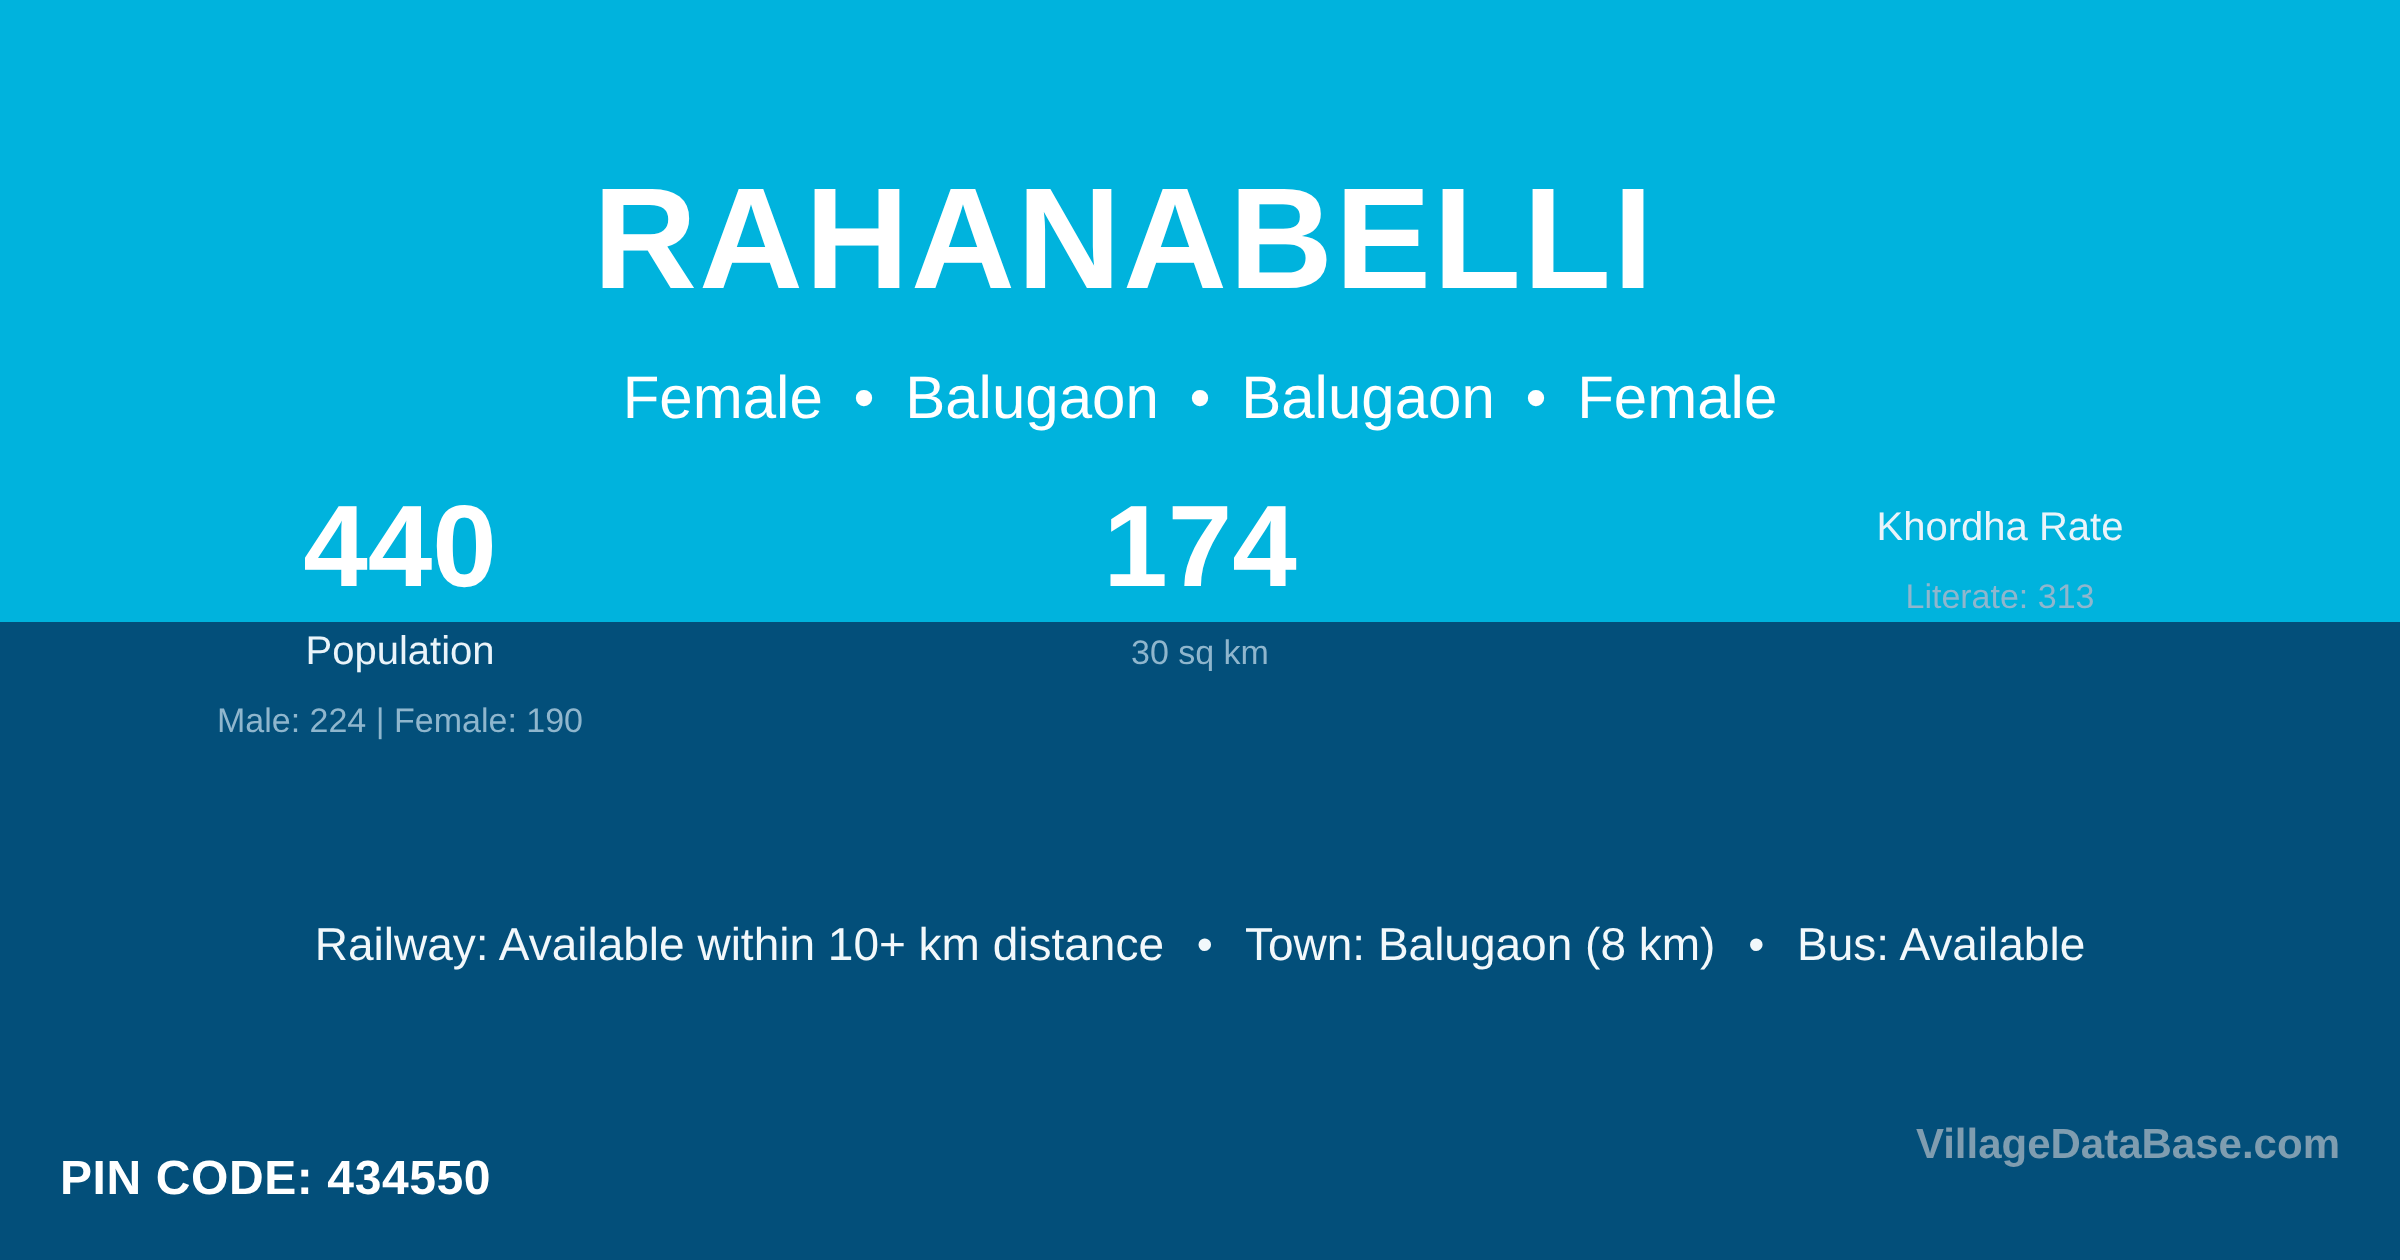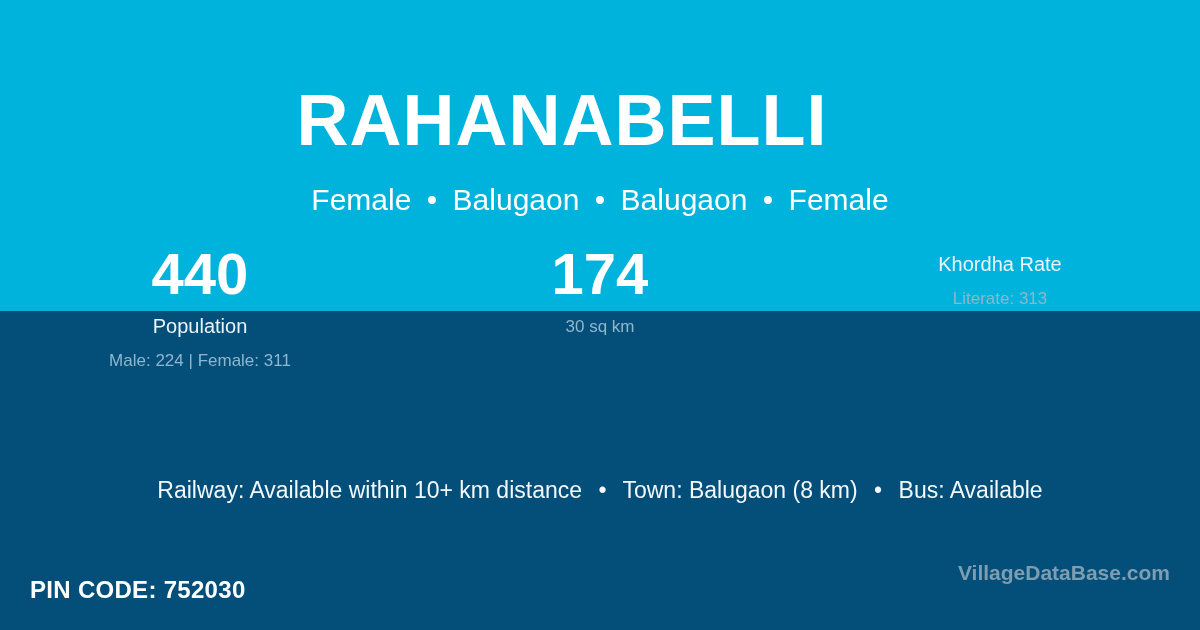--- a/index.html
+++ b/index.html
@@ -98,21 +98,21 @@
     font-weight: normal;
     line-height: 1.2;
     margin-top: 12px;
     white-space: nowrap;
   }
 
   
   #info-row {
     position: absolute;
     left: 0;
-    top: 476px;
+    top: 458px;
     width: 1200px;
     text-align: center;
     color: #f2f8fb;
     font-size: 23px;
     font-weight: normal;
     line-height: 1.3;
     white-space: nowrap;
   }
   #info-row .sep {
     padding: 0 10px;
@@ -159,21 +159,21 @@
     <span>Balugaon</span>
     <span class="sep">•</span>
     <span>Female</span>
   </div>
 
   <div id="stats-row">
 
     <div class="stat-col">
       <div class="stat-value">440</div>
       <div class="stat-label">Population</div>
-      <div class="stat-sub">Male: 224 | Female: 311</div>
+      <div class="stat-sub">Male: 224 | Female: 190</div>
     </div>
 
     <div class="stat-col">
       <div class="stat-value">174</div>
       <div class="stat-sub">30 sq km</div>
     </div>
 
     <div class="stat-col">
       <div class="stat-label">Khordha Rate</div>
       <div class="stat-sub">Literate: 313</div>
@@ -182,17 +182,17 @@
   </div>
 
   <div id="info-row">
     <span>Railway: Available within 10+ km distance</span>
     <span class="sep">•</span>
     <span>Town: Balugaon (8 km)</span>
     <span class="sep">•</span>
     <span>Bus: Available</span>
   </div>
 
-  <div id="pin-code">PIN CODE: 752030</div>
+  <div id="pin-code">PIN CODE: 434550</div>
 
   <div id="site-watermark">VillageDataBase.com</div>
 
 </div>
 
 </body></html>

